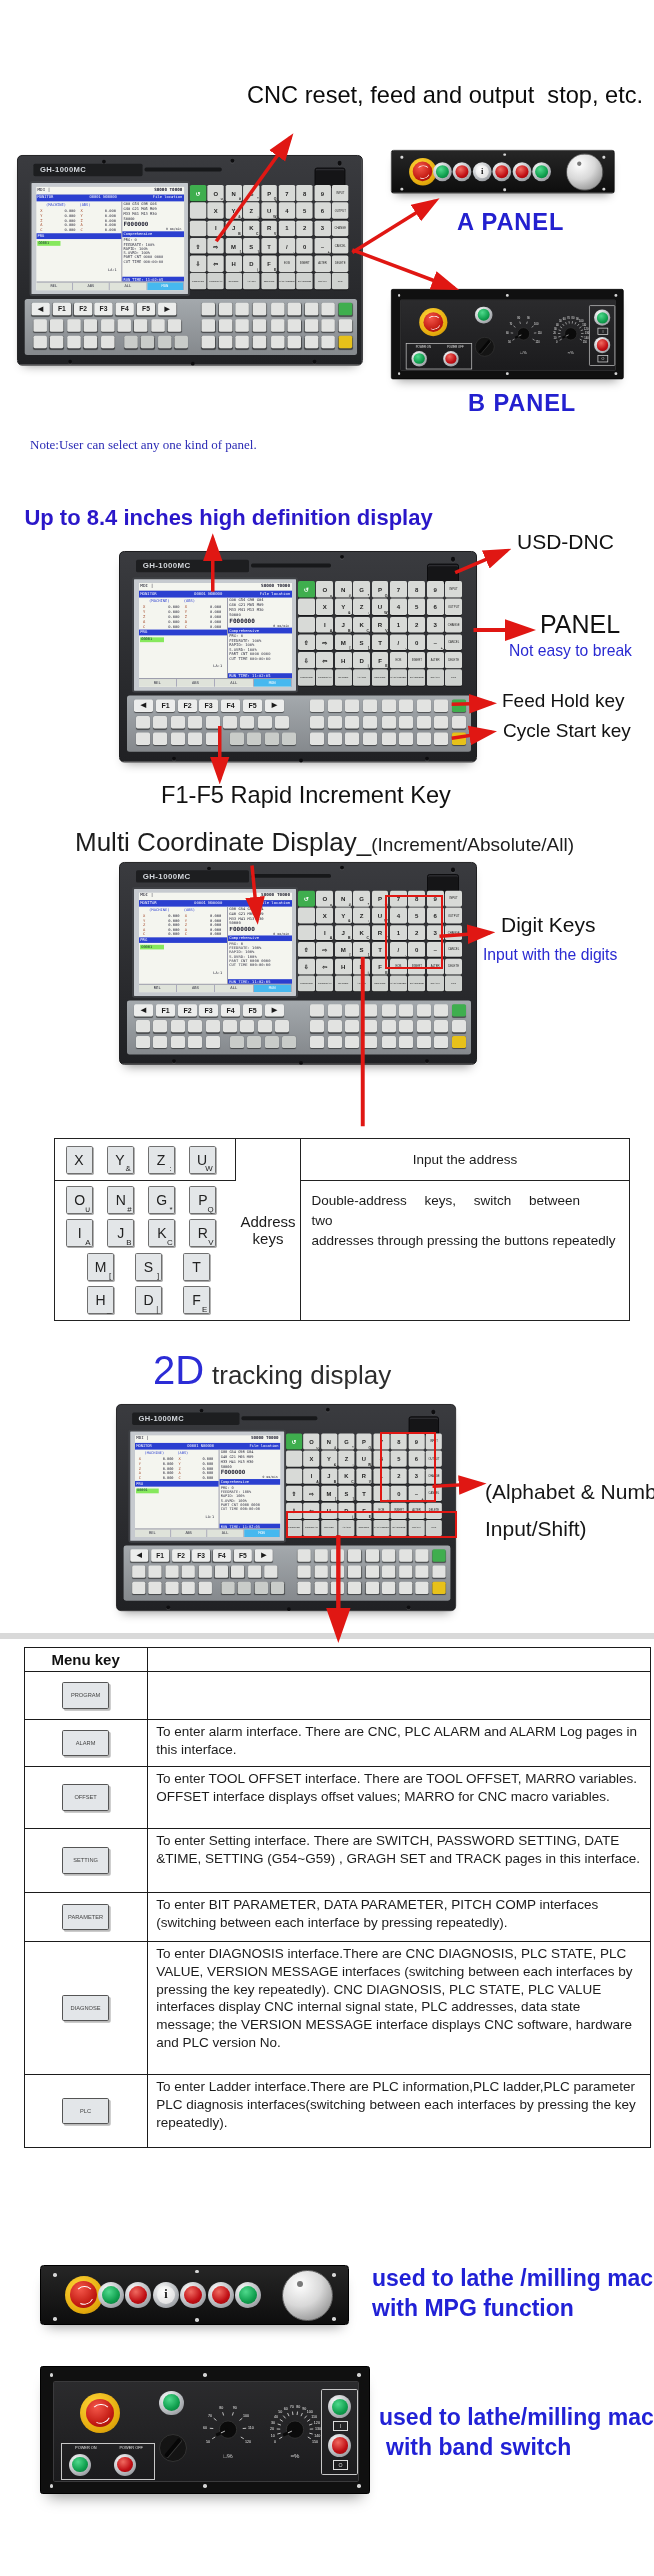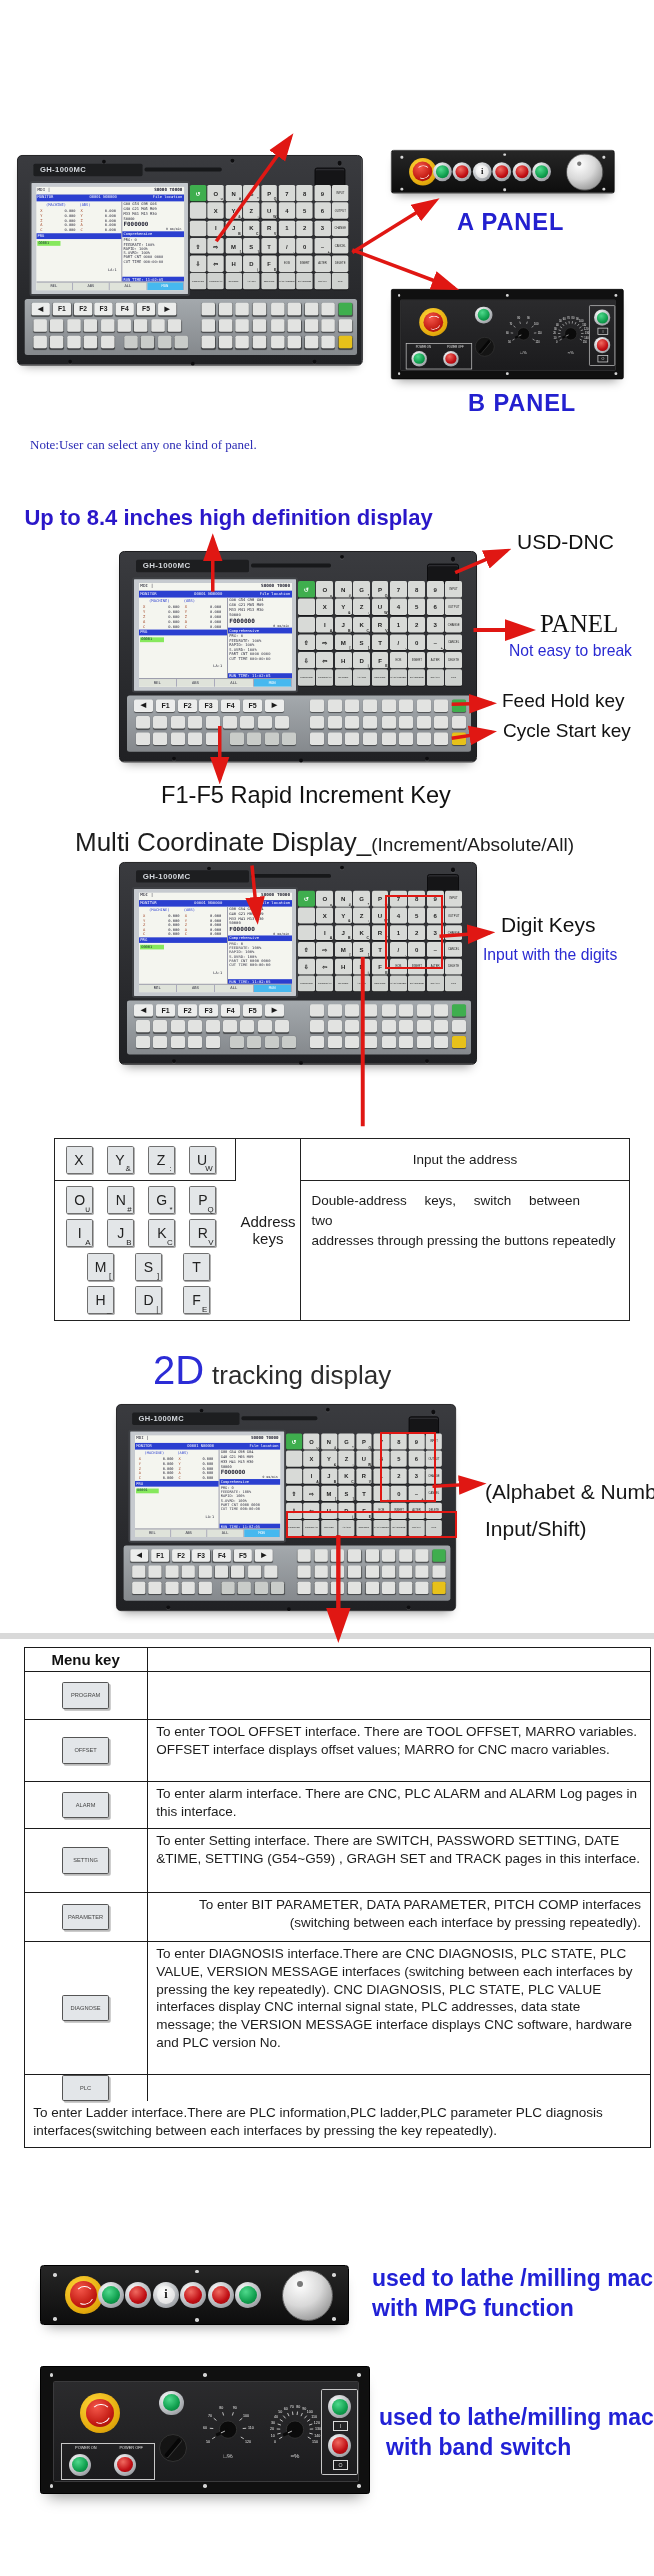--- a/index.html
+++ b/index.html
@@ -7,21 +7,21 @@
          font-family:"Liberation Sans",sans-serif;}
   .abs{position:absolute;}
   .ann{position:absolute;white-space:nowrap;color:#111;}
   
   .h1{left:247px;top:82px;font-size:23.6px;white-space:pre;color:#0b0b0b;}
   .lblA{left:457px;top:209px;font-size:23.6px;font-weight:bold;color:#2320cf;letter-spacing:0.9px;}
   .lblB{left:468px;top:390px;font-size:23.6px;font-weight:bold;color:#2320cf;letter-spacing:0.9px;}
   .note{left:30px;top:437px;font-family:"Liberation Serif",serif;font-size:13px;color:#2a2ab4;}
   .h2{left:24.4px;top:505px;font-size:22px;font-weight:bold;color:#2a17c9;}
   .usd{left:517px;top:530px;font-size:21px;}
-  .pnl{left:540px;top:610px;font-size:25px;font-family:Liberation Serif, serif;}
+  .pnl{left:540px;top:610px;font-size:25px;}
   .noteasy{left:509px;top:642px;font-size:15.7px;color:#2a2ad2;}
   .fhold{left:502px;top:690px;font-size:19px;}
   .cstart{left:503px;top:720px;font-size:19px;}
   .f15{left:161px;top:782px;font-size:23.6px;}
   .h3{left:75px;top:827px;display:flex;align-items:baseline;color:#1d1d1d;}
   .h3 .m{font-size:26px;} .h3 .s{font-size:19px;}
   .dkeys{left:501px;top:913px;font-size:21px;}
   .dhint{left:483px;top:946px;font-size:15.7px;color:#2a2ad2;}
   .h4{left:40px;top:1078px;font-size:26px;color:#141414;}
   .h5{left:153px;top:1348px;display:flex;align-items:baseline;gap:7.9px;}
@@ -143,30 +143,31 @@
   .kr{display:flex;gap:14px;margin:5.2px 0 0 11.3px;}
   .kr.ind{margin-left:32px;gap:21px;}
   #kt-r1{display:flex;gap:14px;margin-left:10.5px;}
   
   #menu-table{position:absolute;left:23.6px;top:1647px;width:625px;border:1.7px solid #1b1b1b;background:#fff;}
   .mt-head{display:flex;height:23px;border-bottom:1.7px solid #1b1b1b;font-weight:bold;font-size:15px;color:#111;}
   .mt-c1{width:122px;border-right:1.7px solid #1b1b1b;display:flex;align-items:center;justify-content:center;flex-shrink:0;}
   .mt-c2{flex:1;padding:2.6px 8.7px;font-size:13.5px;line-height:1.33;color:#1c1c1c;overflow:hidden;}
   .mt-head .mt-c2{display:flex;align-items:center;justify-content:center;padding:0;}
   .mt-row{display:flex;border-bottom:1.7px solid #1b1b1b;overflow:hidden;}
-  .mt-row:last-child{border-bottom:none;flex-direction:column;}
+  .mt-row:last-child{border-bottom:none;}
   .mkey{width:45px;height:24.4px;background:#e3e6e9;border:0.9px solid #555;border-radius:1.7px;
         box-shadow:1.7px 1.7px 0 #bbb;display:flex;align-items:center;justify-content:center;
         font-size:5.7px;color:#444;}
 </style>
 </head>
 <body>
 
 <div id="stage">
 
+  <div class="ann h1">CNC reset, feed and output  stop, etc.</div>
   <div class="ann lblA">A PANEL</div>
   <div class="ann lblB">B PANEL</div>
   <div class="ann note">Note:User can select any one kind of panel.</div>
 
   <div class="ann h2">Up to 8.4 inches high definition display</div>
   <div class="ann usd">USD-DNC</div>
   <div class="ann pnl">PANEL</div>
   <div class="ann noteasy">Not easy to break</div>
   <div class="ann fhold">Feed Hold key</div>
   <div class="ann cstart">Cycle Start key</div>
@@ -1870,39 +1871,39 @@
 
   <div id="menu-table">
       <div class="mt-head">
         <div class="mt-c1">Menu key</div>
       </div>
       <div class="mt-row" style="height: 47px;">
         <div class="mt-c1">
           <div class="mkey">PROGRAM</div>
         </div>
       </div>
+      <div class="mt-row" style="height: 46px;">
+        <div class="mt-c1">
+          <div class="mkey">ALARM</div>
+        </div>
+        <div class="mt-c2">To enter alarm interface. There are CNC, PLC ALARM and ALARM Log pages in this interface.</div>
+      </div>
       <div class="mt-row" style="height: 61px;">
         <div class="mt-c1">
           <div class="mkey">OFFSET</div>
         </div>
         <div class="mt-c2">To enter TOOL OFFSET interface. There are TOOL OFFSET, MARRO variables. OFFSET interface displays offset values; MARRO for CNC macro variables.</div>
-      </div>
-      <div class="mt-row" style="height: 46px;">
-        <div class="mt-c1">
-          <div class="mkey">ALARM</div>
-        </div>
-        <div class="mt-c2">To enter alarm interface. There are CNC, PLC ALARM and ALARM Log pages in this interface.</div>
       </div>
       <div class="mt-row" style="height: 63px;">
         <div class="mt-c1">
           <div class="mkey">SETTING</div>
         </div>
         <div class="mt-c2">To enter Setting interface. There are SWITCH, PASSWORD SETTING, DATE &amp;TIME, SETTING (G54~G59) , GRAGH SET and TRACK pages in this interface.</div>
       </div>
-      <div class="mt-row" style="height: 48px; text-align: right;">
+      <div class="mt-row" style="height: 48px;">
         <div class="mt-c1">
           <div class="mkey">PARAMETER</div>
         </div>
         <div class="mt-c2">To enter BIT PARAMETER, DATA PARAMETER, PITCH COMP interfaces (switching between each interface by pressing repeatedly).</div>
       </div>
       <div class="mt-row" style="height: 132px;">
         <div class="mt-c1">
           <div class="mkey">DIAGNOSE</div>
         </div>
         <div class="mt-c2">To enter DIAGNOSIS interface.There are CNC DIAGNOSIS, PLC STATE, PLC VALUE, VERSION MESSAGE interfaces (switching between each interfaces by pressing the key repeatedly). CNC DIAGNOSIS, PLC STATE, PLC VALUE interfaces display CNC internal signal state, PLC addresses, data state message; the VERSION MESSAGE interface displays CNC software, hardware and PLC version No.</div>

